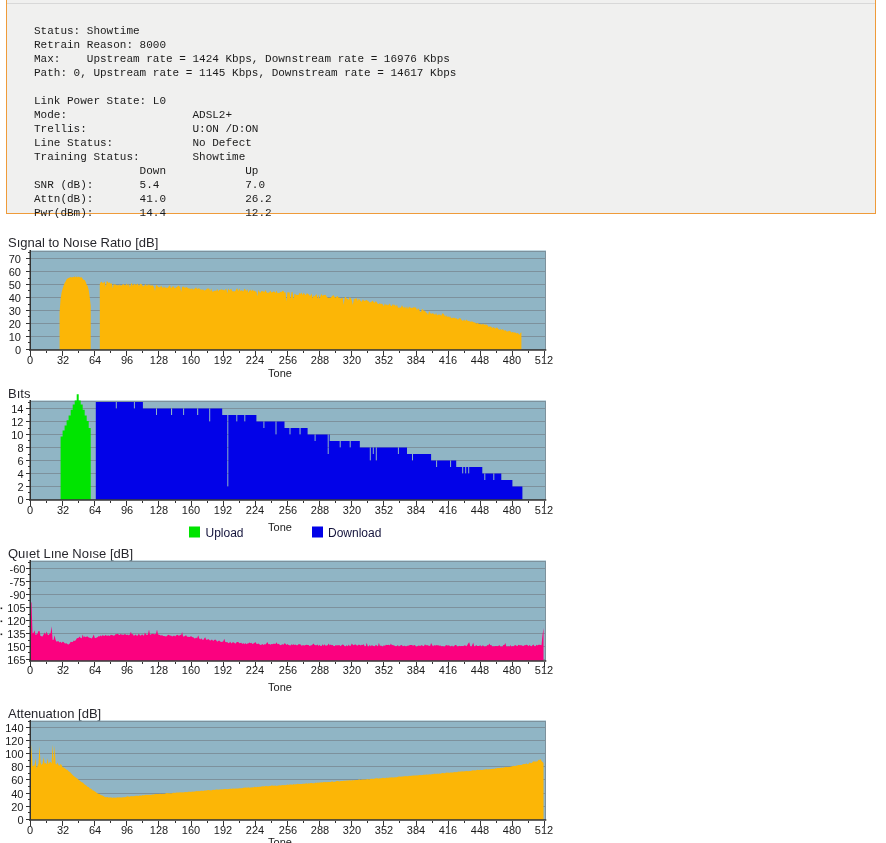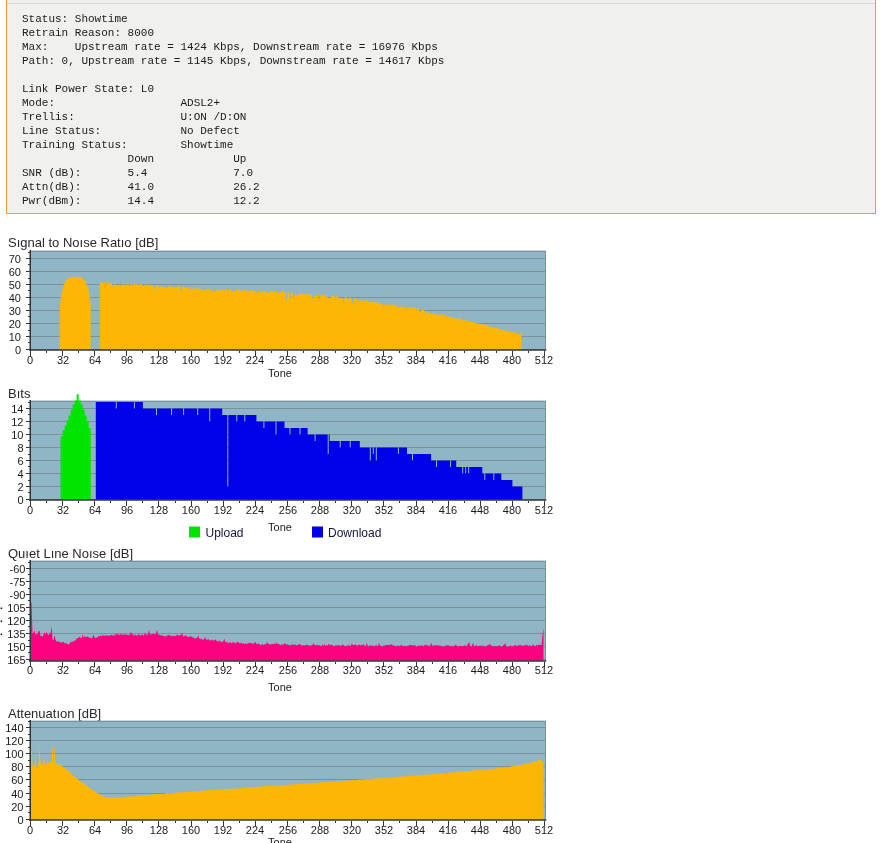--- a/index.html
+++ b/index.html
@@ -1,20 +1,20 @@
 <!DOCTYPE html>
 <html><head><meta charset="utf-8"><title>Statistics -- ADSL</title>
 <style>
 html,body{margin:0;padding:0;background:#ffffff;}
 body{position:relative;width:886px;height:843px;overflow:hidden;
 font-family:"Liberation Sans", sans-serif;}
 .box{position:absolute;left:6px;top:-2px;width:870px;height:216px;
 box-sizing:border-box;border:1px solid #ef9b3a;background:#f0f0ef;}
 .hr{height:4px;border-bottom:1px solid #d8d8d8;}
-pre{margin:4px;padding:4px 0 0 11px;font-family:"Liberation Mono",monospace;
+pre{margin:16px;padding:4px 0 0 11px;font-family:"Liberation Mono",monospace;
 font-size:11px;line-height:14px;color:#1a1a1a;}
 </style></head>
 <body>
 <div class="box">
     <div class="hr"></div>
     <pre>Status: Showtime
 Retrain Reason: 8000
 Max:    Upstream rate = 1424 Kbps, Downstream rate = 16976 Kbps
 Path: 0, Upstream rate = 1145 Kbps, Downstream rate = 14617 Kbps
 

